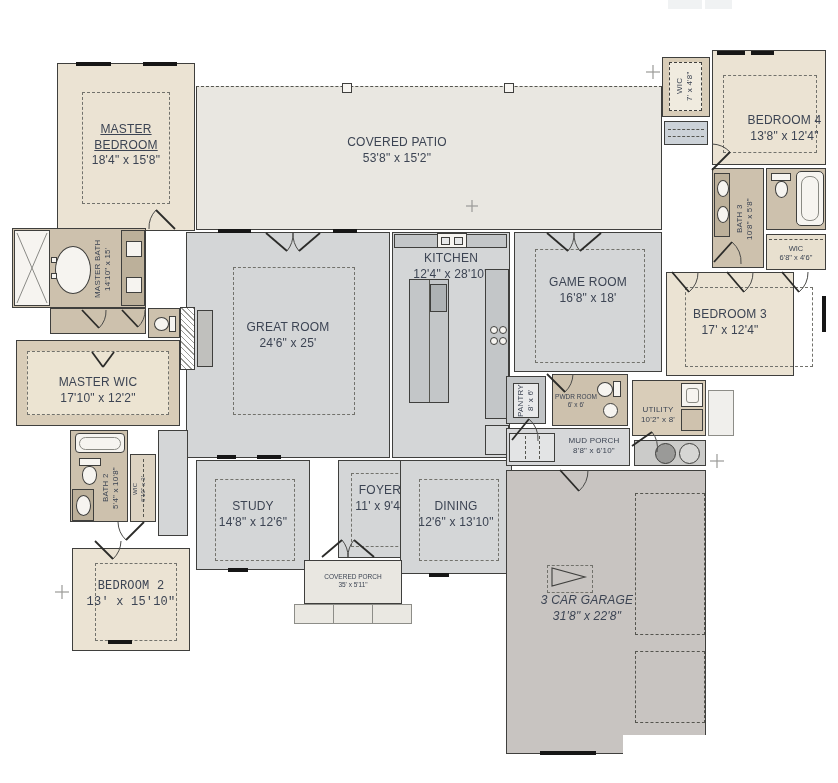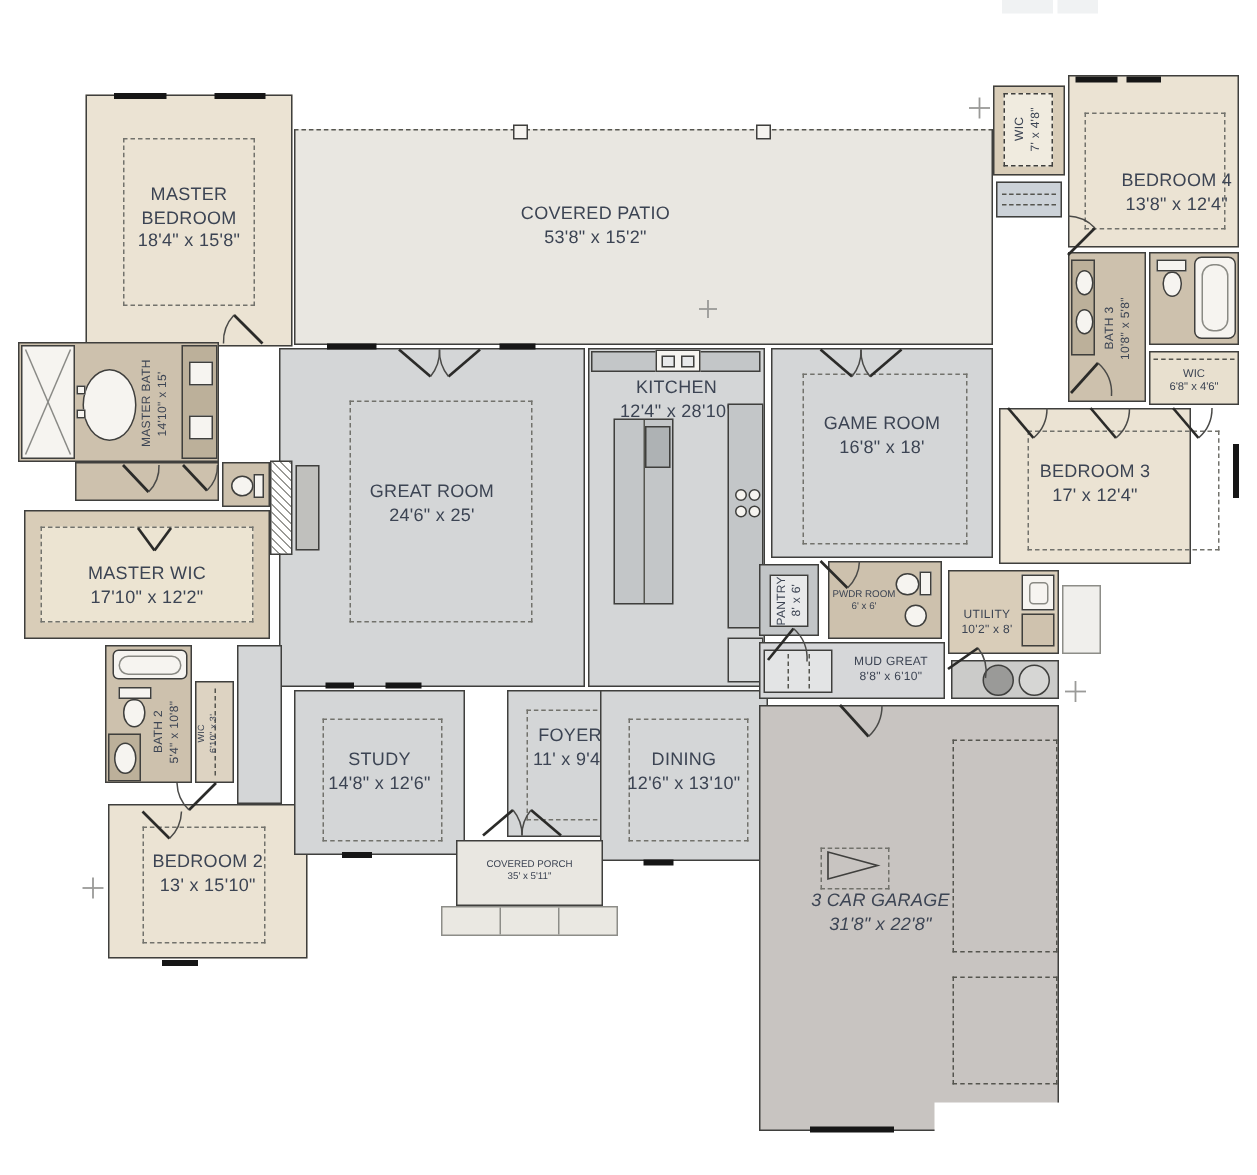--- a/index.html
+++ b/index.html
@@ -46,21 +46,21 @@
       <span class="nm">COVERED PATIO</span>
       <span class="dims">53'8" x 15'2"</span>
     </div>
     <div class="fix white outline" style="left:145px;top:-4px;width:10px;height:10px;"></div>
     <div class="fix white outline" style="left:307px;top:-4px;width:10px;height:10px;"></div>
   </div>
 
   <div class="room beige" style="left:57px;top:63px;width:138px;height:168px;">
     <div class="dash-rect" style="left:24px;top:28px;width:86px;height:110px;"></div>
     <div class="lbl" style="top:58px;">
-      <span class="nm" style="width:100px;margin:0 auto;">MASTER BEDROOM</span>
+      <span class="nm" style="width:100px;margin:0 auto;text-decoration:underline;">MASTER BEDROOM</span>
       <span class="dims">18'4" x 15'8"</span>
     </div>
   </div>
 
   <div class="room gray" style="left:186px;top:232px;width:204px;height:226px;">
     <div class="dash-rect" style="left:46px;top:34px;width:120px;height:146px;"></div>
     <div class="lbl" style="top:64px;margin-top:23px;">
       <span class="nm">GREAT ROOM</span>
       <span class="dims">24'6" x 25'</span>
     </div>
@@ -202,21 +202,21 @@
   <div class="room" style="left:130px;top:454px;width:26px;height:68px;background:#ddd3c2;">
     <div style="position:absolute;left:50%;top:4px;bottom:4px;border-left:1px dashed #55554f;"></div>
     <div class="vlabel" style="left:1px;top:4px;width:22px;height:60px;font-size:6px;">
       <span class="nm">WIC</span>
       <span class="dims">6'10" x 3'</span>
     </div>
   </div>
 
   <div class="room gray" style="left:158px;top:430px;width:30px;height:106px;"></div>
 
-  <div class="room beige" style="left:72px;top:536px;width:133px;height:103px;">
+  <div class="room beige" style="left:72px;top:548px;width:118px;height:103px;font-family:Liberation Mono, monospace;">
     <div class="dash-rect" style="left:22px;top:14px;width:80px;height:76px;"></div>
     <div class="lbl" style="top:30px;">
       <span class="nm">BEDROOM 2</span>
       <span class="dims">13' x 15'10"</span>
     </div>
   </div>
 
   <div class="room gray" style="left:196px;top:460px;width:114px;height:110px;">
     <div class="dash-rect" style="left:18px;top:18px;width:78px;height:80px;"></div>
     <div class="lbl" style="top:38px;">
@@ -280,21 +280,21 @@
     </div>
     <div class="fix outline" style="left:48px;top:28px;width:22px;height:22px;background:#cfc2ae;"></div>
   </div>
 
   <div class="room gray" style="left:506px;top:428px;width:124px;height:38px;background:#d6d7d9;">
     <div class="fix outline" style="left:2px;top:4px;width:46px;height:29px;background:#e3e4e5;">
       <div style="position:absolute;left:33%;top:2px;bottom:2px;border-left:1px dashed #55554f;"></div>
       <div style="position:absolute;left:66%;top:2px;bottom:2px;border-left:1px dashed #55554f;"></div>
     </div>
     <div class="lbl sm" style="top:7px;left:52px;right:0;">
-      <span class="nm">MUD GREAT</span>
+      <span class="nm">MUD PORCH</span>
       <span class="dims">8'8" x 6'10"</span>
     </div>
   </div>
 
   <div class="room" style="left:634px;top:440px;width:72px;height:26px;background:#cbcbc9;">
     <div class="fix outline circle" style="left:20px;top:2px;width:21px;height:21px;background:#9a9a98;"></div>
     <div class="fix outline circle" style="left:44px;top:2px;width:21px;height:21px;background:#d6d6d4;"></div>
   </div>
 
   <div class="room white outline" style="left:708px;top:390px;width:26px;height:46px;background:#f0efec;border-color:#8d8d88;"></div>

